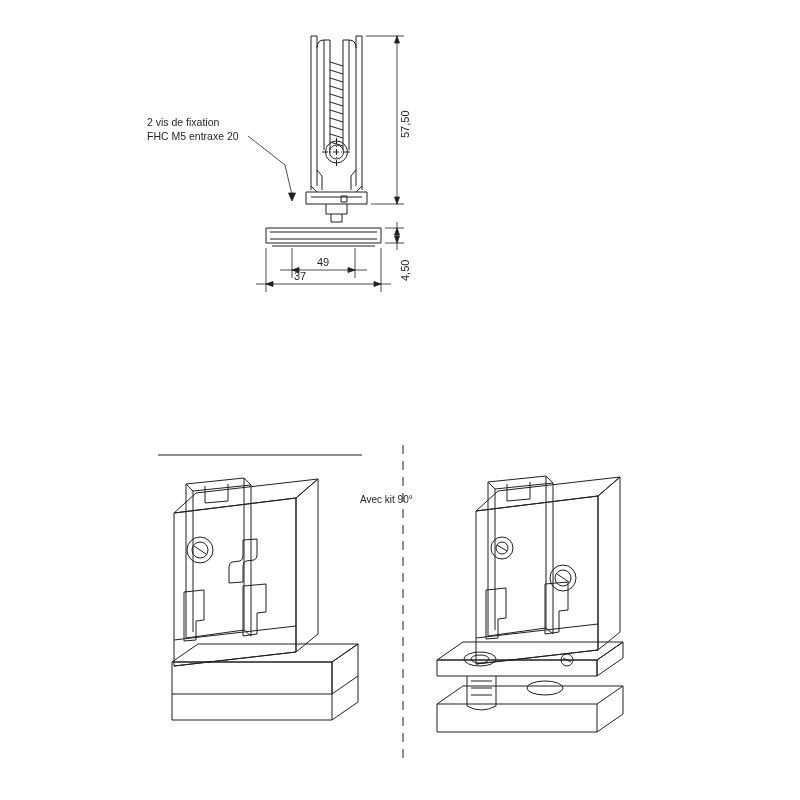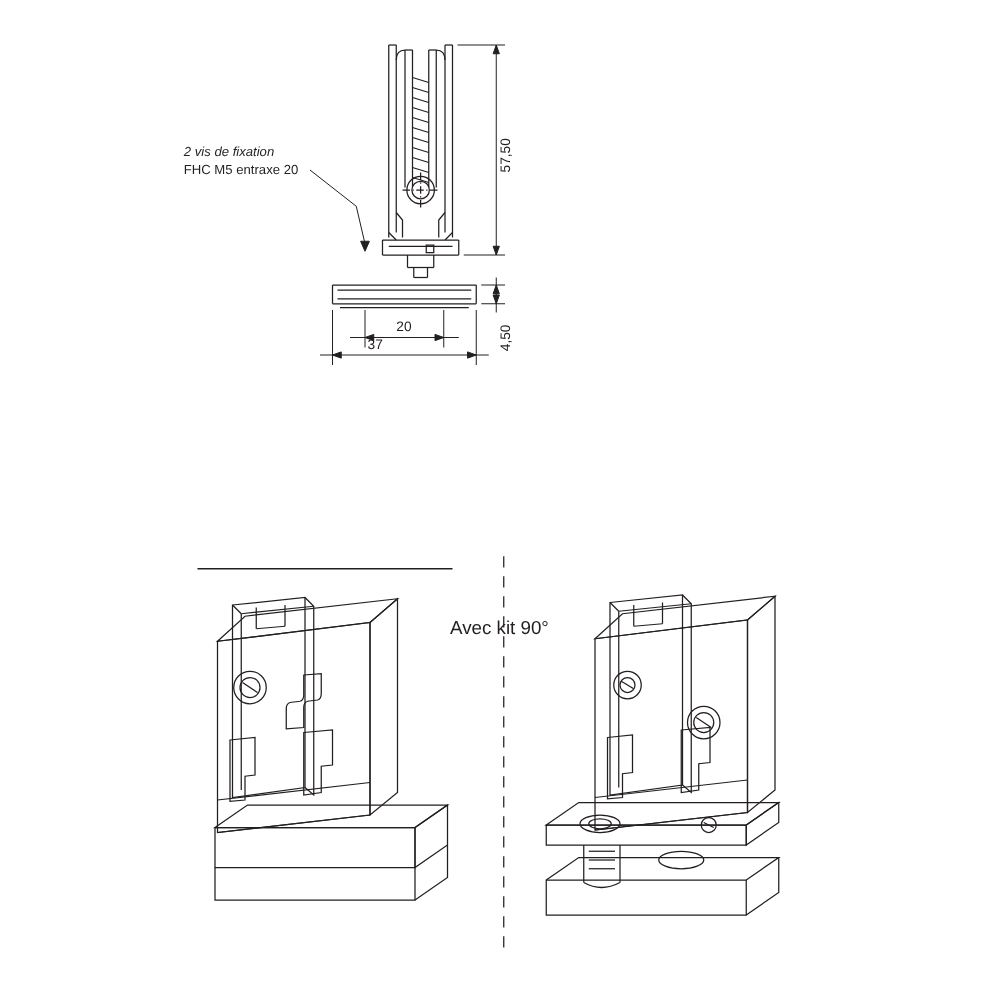--- a/index.html
+++ b/index.html
@@ -38,21 +38,21 @@
   }
   .lbl-dim {
     font-size: 11px;
   }
   .lbl-vert {
     font-size: 11px;
     transform-origin: 0 0;
     transform: rotate(-90deg);
   }
   .lbl-kit {
-    font-size: 15px;
+    font-size: 10px;
   }
 </style>
 </head>
 <body>
 
 <div class="stage">
 
   <svg class="drawing" viewBox="0 0 800 800">
     <g fill="none" stroke="#231f20" stroke-width="1" stroke-linecap="butt" stroke-linejoin="miter">
 
@@ -254,26 +254,26 @@
         <path d="M441 702 L467 684" opacity="0"></path>
         <path d="M437 704 L437 732 L597 732 L597 704 Z"></path>
         <path d="M437 704 L463 686 L623 686 L597 704"></path>
         <path d="M597 732 L623 714 L623 686"></path>
         <ellipse cx="545" cy="688" rx="18" ry="7"></ellipse>
       </g>
 
     </g>
   </svg>
 
-  <div class="lbl lbl-note" style="left:147px; top:116px;font-style:italic;">2 vis de fixation</div>
+  <div class="lbl lbl-note" style="left:147px; top:116px;">2 vis de fixation</div>
   <div class="lbl lbl-note" style="left:147px; top:130px;">FHC M5 entraxe 20</div>
 
   <div class="lbl lbl-vert" style="left:399px; top:138px;">57,50</div>
 
   <div class="lbl lbl-vert" style="left:399px; top:281px;">4,50</div>
 
-  <div class="lbl lbl-dim" style="left:317px; top:256px;">20</div>
+  <div class="lbl lbl-dim" style="left:317px; top:256px;">49</div>
 
   <div class="lbl lbl-dim" style="left:294px; top:270px;">37</div>
 
   <div class="lbl lbl-kit" style="left:360px; top:494px;">Avec kit 90°</div>
 
 </div>
 
 </body></html>

